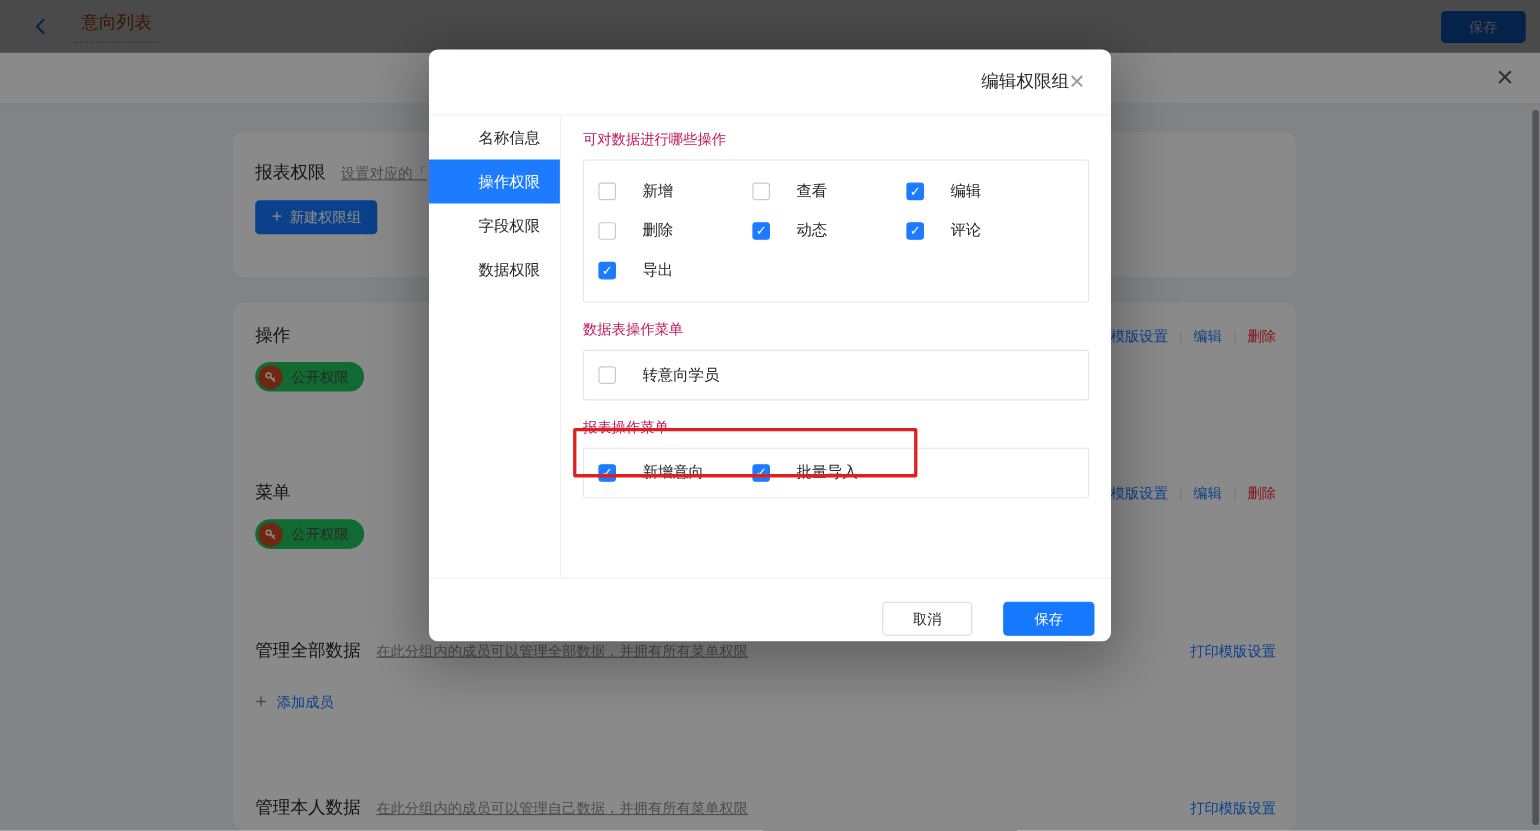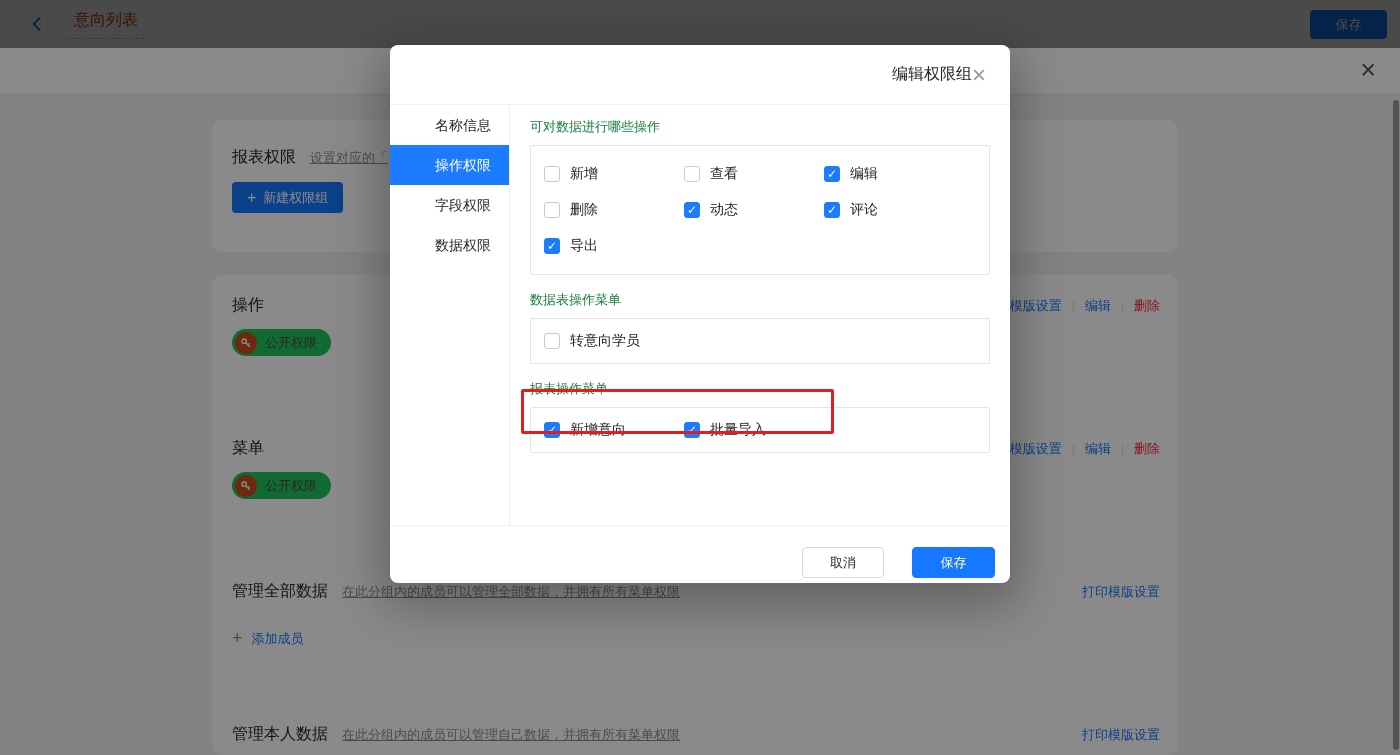--- a/index.html
+++ b/index.html
@@ -53,32 +53,32 @@
   .modal-header { height:60px; padding:0 24px; display:flex; align-items:center; justify-content:flex-end; border-bottom:1px solid #f0f0f0; }
   .modal-title { font-size:16px; font-weight:500; color:#262626; }
   .modal-close { font-size:24px; color:#999; cursor:pointer; font-weight:300; line-height:24px; }
 
   .modal-body { display:flex; height:420px; }
   .side { width:120px; border-right:1px solid #f0f0f0; padding-top:0; }
   .tab { height:40px; line-height:40px; text-align:right; padding-right:18px; font-size:14px; color:#262626; cursor:pointer; }
   .tab.active { background:#1c7bff; color:#fff; }
 
   .content { flex:1; padding:13px 20px 0 20px; }
-  .grp-label { font-size:13px; color:#15803d; margin-bottom:9px; }
+  .grp-label { font-size:13px; color:#be185d; margin-bottom:9px; }
   .box { border:1px solid #e5e5e5; border-radius:2px; }
   .box-grid { padding:10px 0 10px 13px; display:grid; grid-template-columns:repeat(3,140px); }
   .box-row1 { height:46px; display:flex; align-items:center; padding-left:13px; }
   .mt { margin-top:16px; }
 
   .cb-item { display:flex; align-items:center; height:36px; cursor:pointer; width:140px; }
   .cb { width:16px; height:16px; border:1px solid #c9c9c9; border-radius:3px; background:#fff; display:flex; align-items:center; justify-content:center; flex:none; }
   .cb.checked { background:#1c7bff; border-color:#1c7bff; }
   .cb .tick { display:none; color:#fff; font-size:12px; font-weight:bold; line-height:1; }
   .cb.checked .tick { display:block; }
-  .cb-label { margin-left:10px; font-size:14px; color:#262626; }
+  .cb-label { margin-left:24px; font-size:14px; color:#262626; }
 
   .annotation { position:absolute; left:131px; top:344px; width:313px; height:45px; border:3px solid #e02020; border-radius:2px; pointer-events:none; z-index:5; }
 
   .modal-footer { height:58px; border-top:1px solid #f0f0f0; display:flex; align-items:flex-end; justify-content:flex-end; padding:0 15px 5px 0; }
   .btn { height:31px; border-radius:4px; font-size:13px; cursor:pointer; }
   .btn-cancel { width:82px; background:#fff; border:1px solid #d9d9d9; color:#262626; margin-right:28px; }
   .btn-save { width:83px; background:#1677ff; border:1px solid #1677ff; color:#fff; }
 </style>
 </head>
 <body>

